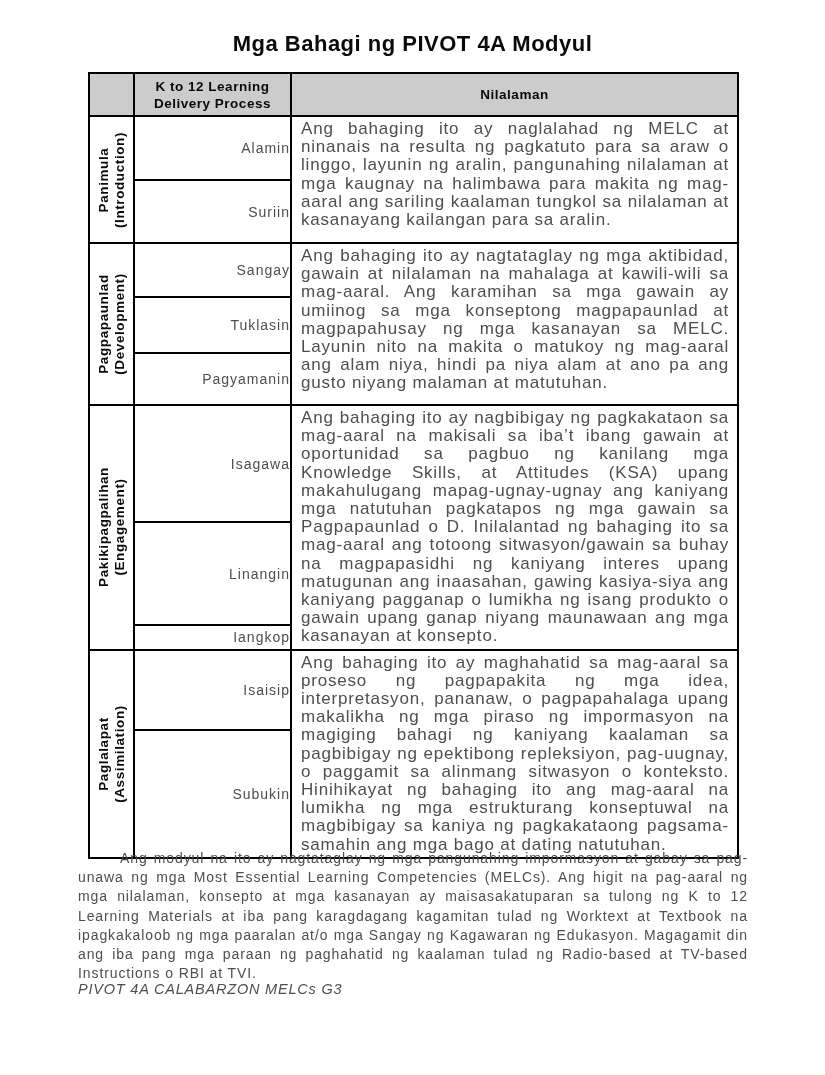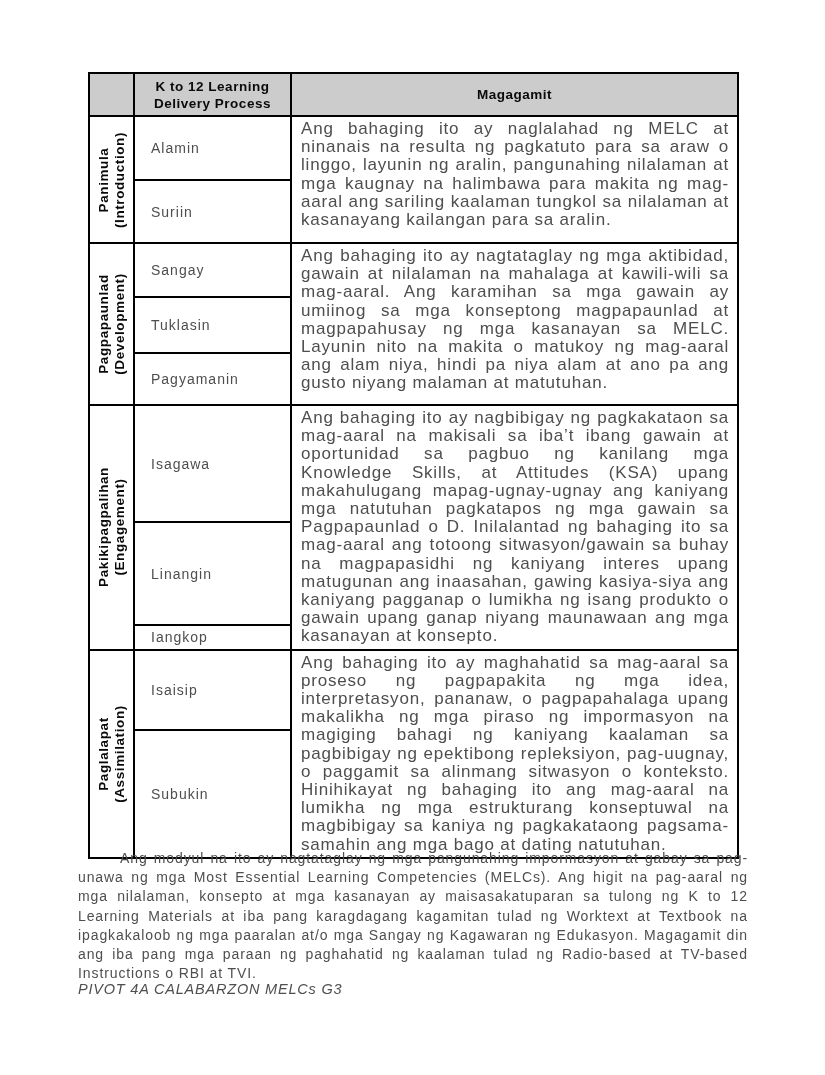--- a/index.html
+++ b/index.html
@@ -36,23 +36,23 @@
   td.stage { position:relative; background:#ffffff; }
   .rot {
     position:absolute; top:50%; left:50%;
     transform:translate(-50%,-50%) rotate(-90deg);
     text-align:center; white-space:nowrap;
     font-weight:bold; font-size:13.5px; letter-spacing:0.6px;
     line-height:16px; color:#0a0a0a;
   }
   .rot span { display:block; }
   td.proc {
-    text-align:left; vertical-align:middle;
+    text-align:right; vertical-align:middle;
     font-size:14px; letter-spacing:1px;
-    padding:2px 16px; color:#4e4e4e;border-radius:10px;
+    padding:2px 0; color:#4e4e4e;border-radius:10px;
   }
   td.content {
     vertical-align:top; text-align:justify;
     font-size:17px; letter-spacing:0.8px; line-height:18.2px;
     padding:3px 8px 3px 9px; color:#4e4e4e;margin-left:32px;
   }
   .closing {
     position:absolute; top:849px; left:78px; width:670px;
     text-align:justify; text-indent:42px;
     font-size:14px; letter-spacing:0.9px; line-height:19.2px;
@@ -62,33 +62,34 @@
     position:absolute; top:981px; left:78px;
     font-size:14.5px; font-style:italic; letter-spacing:0.8px;
     color:#4e4e4e;
   }
 </style>
 </head>
 <body>
 
 <div class="page">
 
+  <div class="title">Mga Bahagi ng PIVOT 4A Modyul</div>
 
   <table class="mtable">
     <colgroup>
       <col style="width:45px">
       <col style="width:157px">
       <col style="width:447px">
     </colgroup>
 
     <tbody>
         <tr class="hrow">
       <td></td>
       <td>K to 12 Learning Delivery Process</td>
-      <td>Magagamit</td>
+      <td>Nilalaman</td>
     </tr>
 
     <tr>
       <td class="stage" rowspan="2">
         <div class="rot">
           <span>Panimula</span>
           <span>(Introduction)</span>
         </div>
       </td>
       <td class="proc" style="height:64px">Alamin</td>

